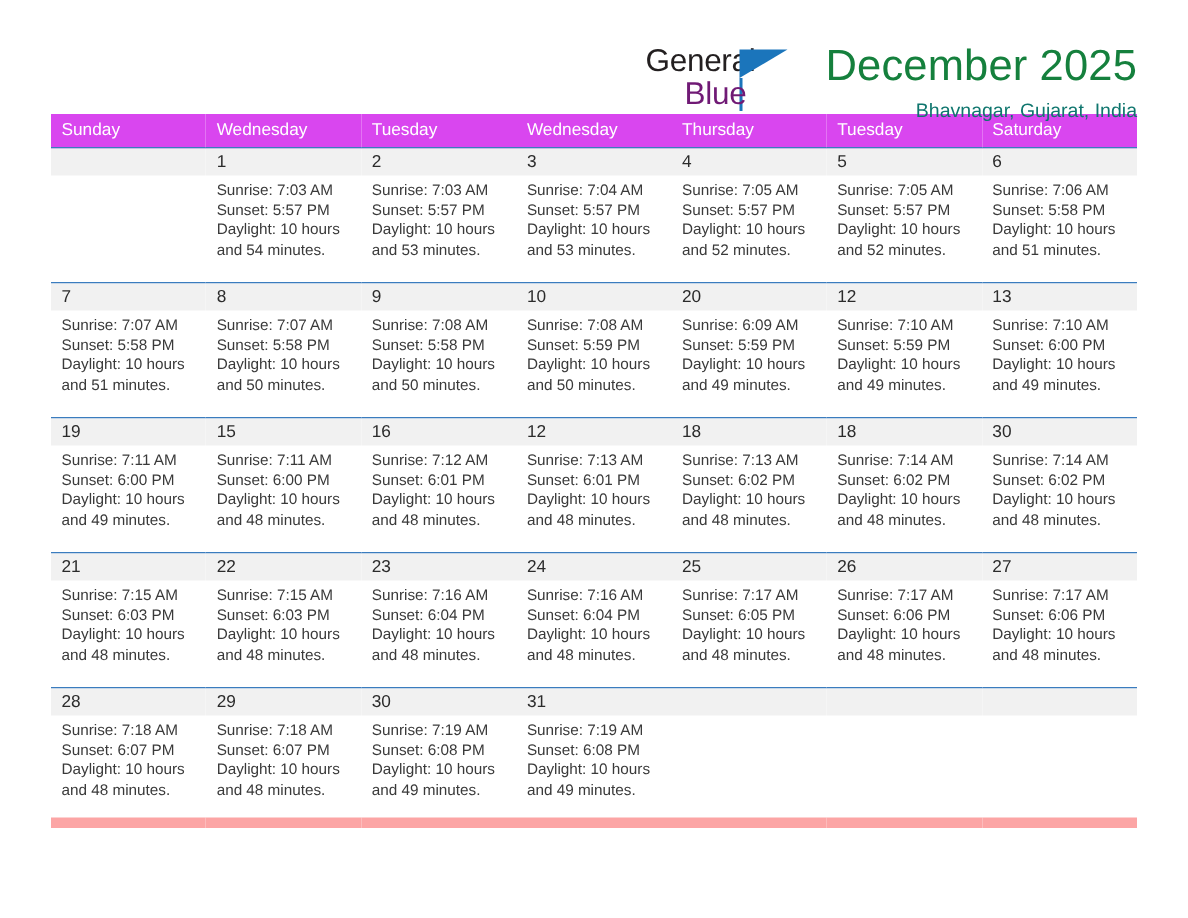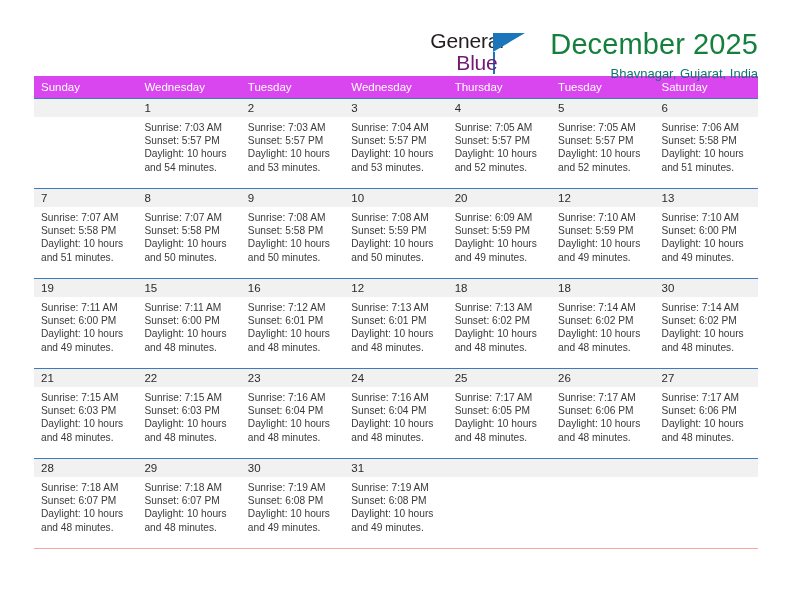--- a/index.html
+++ b/index.html
@@ -107,21 +107,21 @@
     padding: 5px 0 5px 7px;
     height: 21px;
     border: none;
   }
   .weekrow > td {
     vertical-align: top;
     padding: 0;
     border-top: 1px solid #3a7cbe;
     height: 90px;
   }
-  .weekrow.last > td { border-bottom: 1px solid #fca5a5; }
+  .weekrow.last > td { border-bottom: 7px solid #fca5a5; }
 
   .cell {
     height: 100%;
     display: flex;
     flex-direction: column;
   }
   .daynum {
     background: #f1f1f1;
     font-size: 11.5px;
     color: #2b2b2b;

